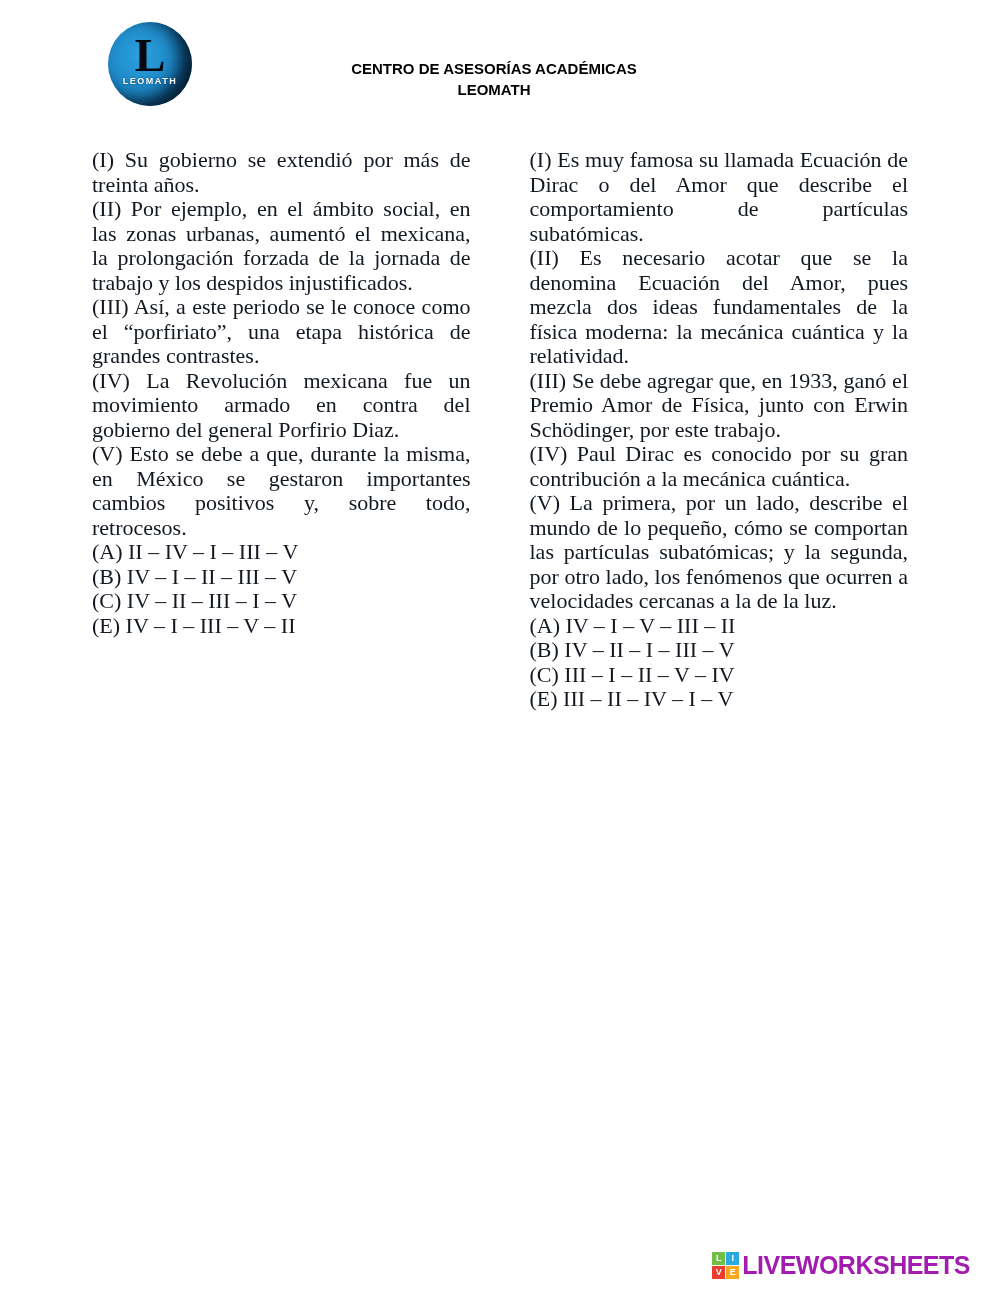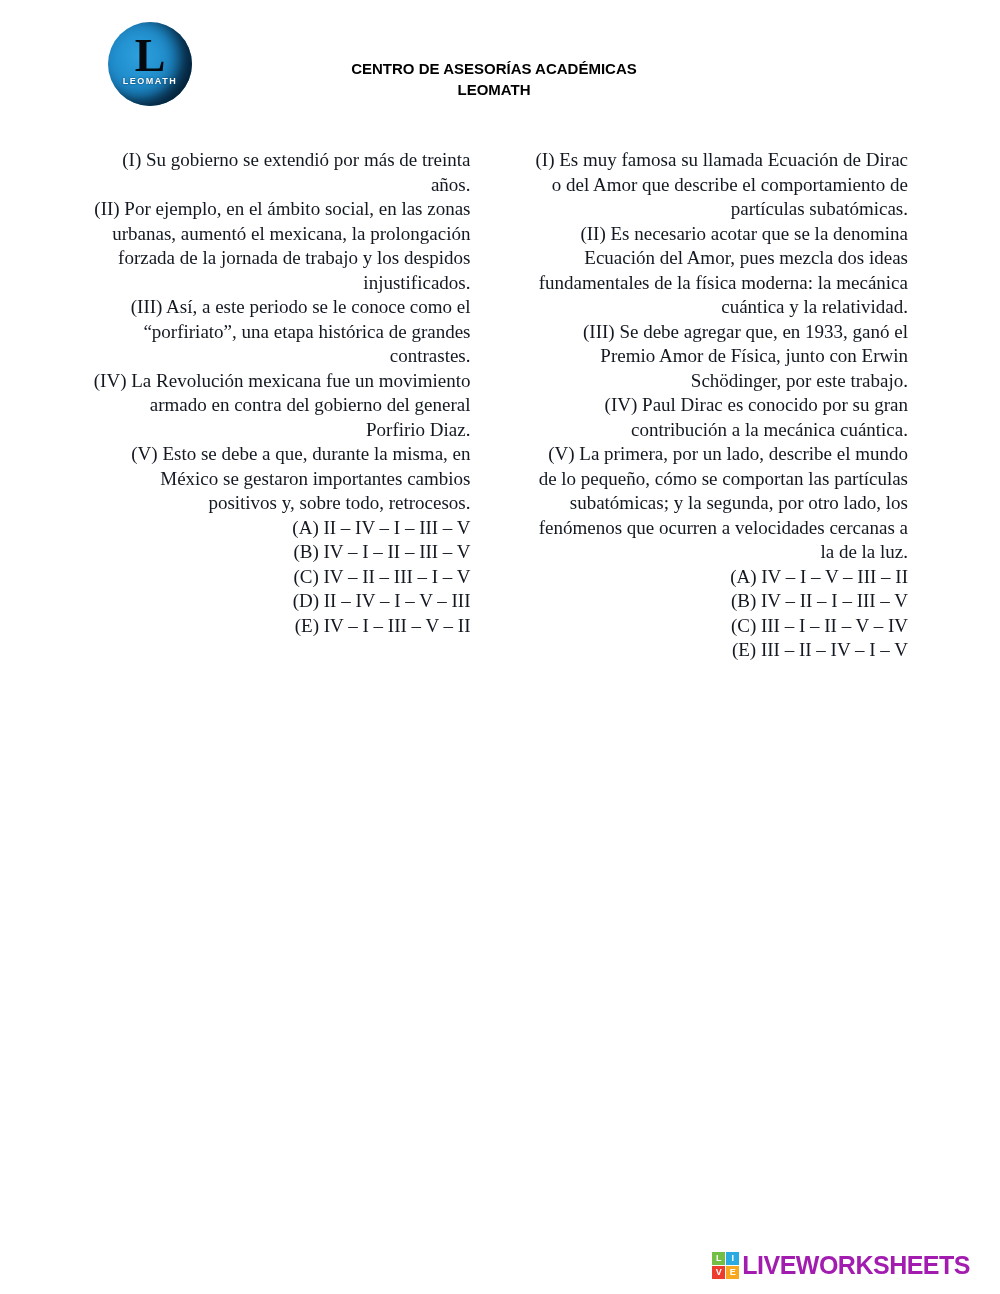--- a/index.html
+++ b/index.html
@@ -24,22 +24,22 @@
   }
   .title{
     position:absolute;top:58px;left:0;right:12px;text-align:center;
     font-family:"Liberation Sans", sans-serif;font-weight:700;font-size:15px;line-height:21px;color:#000;
   }
   
   .content{
     position:absolute;top:148px;left:92px;width:816px;
     display:flex;gap:59px;
   }
-  .col{width:379px;font-size:19px;line-height:24.5px;}
-  .col p{margin:0;text-align:right;}
+  .col{width:379px;font-size:22px;line-height:24.5px;}
+  .col p{margin:0;}
   .st{text-align:justify;}
   .opt{text-align:left;}
   
   .footer{
     position:absolute;right:30px;bottom:14px;
     display:flex;align-items:center;gap:3px;cursor:pointer;
   }
   .lw-icon{
     width:27px;height:27px;display:grid;grid-template-columns:1fr 1fr;grid-template-rows:1fr 1fr;gap:1px;
   }
@@ -71,21 +71,20 @@
 
     <div class="col">
       <p class="st">(I) Su gobierno se extendió por más de treinta años.</p>
       <p class="st">(II) Por ejemplo, en el ámbito social, en las zonas urbanas, aumentó el mexicana, la prolongación forzada de la jornada de trabajo y los despidos injustificados.</p>
       <p class="st">(III) Así, a este periodo se le conoce como el “porfiriato”, una etapa histórica de grandes contrastes.</p>
       <p class="st">(IV) La Revolución mexicana fue un movimiento armado en contra del gobierno del general Porfirio Diaz.</p>
       <p class="st">(V) Esto se debe a que, durante la misma, en México se gestaron importantes cambios positivos y, sobre todo, retrocesos.</p>
       <p class="opt">(A) II – IV – I – III – V</p>
       <p class="opt">(B) IV – I – II – III – V</p>
       <p class="opt">(C) IV – II – III – I – V</p>
-      <p class="opt">(D) II – IV – I – V – III</p>
       <p class="opt">(E) IV – I – III – V – II</p>
     </div>
 
     <div class="col">
       <p class="st">(I) Es muy famosa su llamada Ecuación de Dirac o del Amor que describe el comportamiento de partículas subatómicas.</p>
       <p class="st">(II) Es necesario acotar que se la denomina Ecuación del Amor, pues mezcla dos ideas fundamentales de la física moderna: la mecánica cuántica y la relatividad.</p>
       <p class="st">(III) Se debe agregar que, en 1933, ganó el Premio Amor de Física, junto con Erwin Schödinger, por este trabajo.</p>
       <p class="st">(IV) Paul Dirac es conocido por su gran contribución a la mecánica cuántica.</p>
       <p class="st">(V) La primera, por un lado, describe el mundo de lo pequeño, cómo se comportan las partículas subatómicas; y la segunda, por otro lado, los fenómenos que ocurren a velocidades cercanas a la de la luz.</p>
       <p class="opt">(A) IV – I – V – III – II</p>

